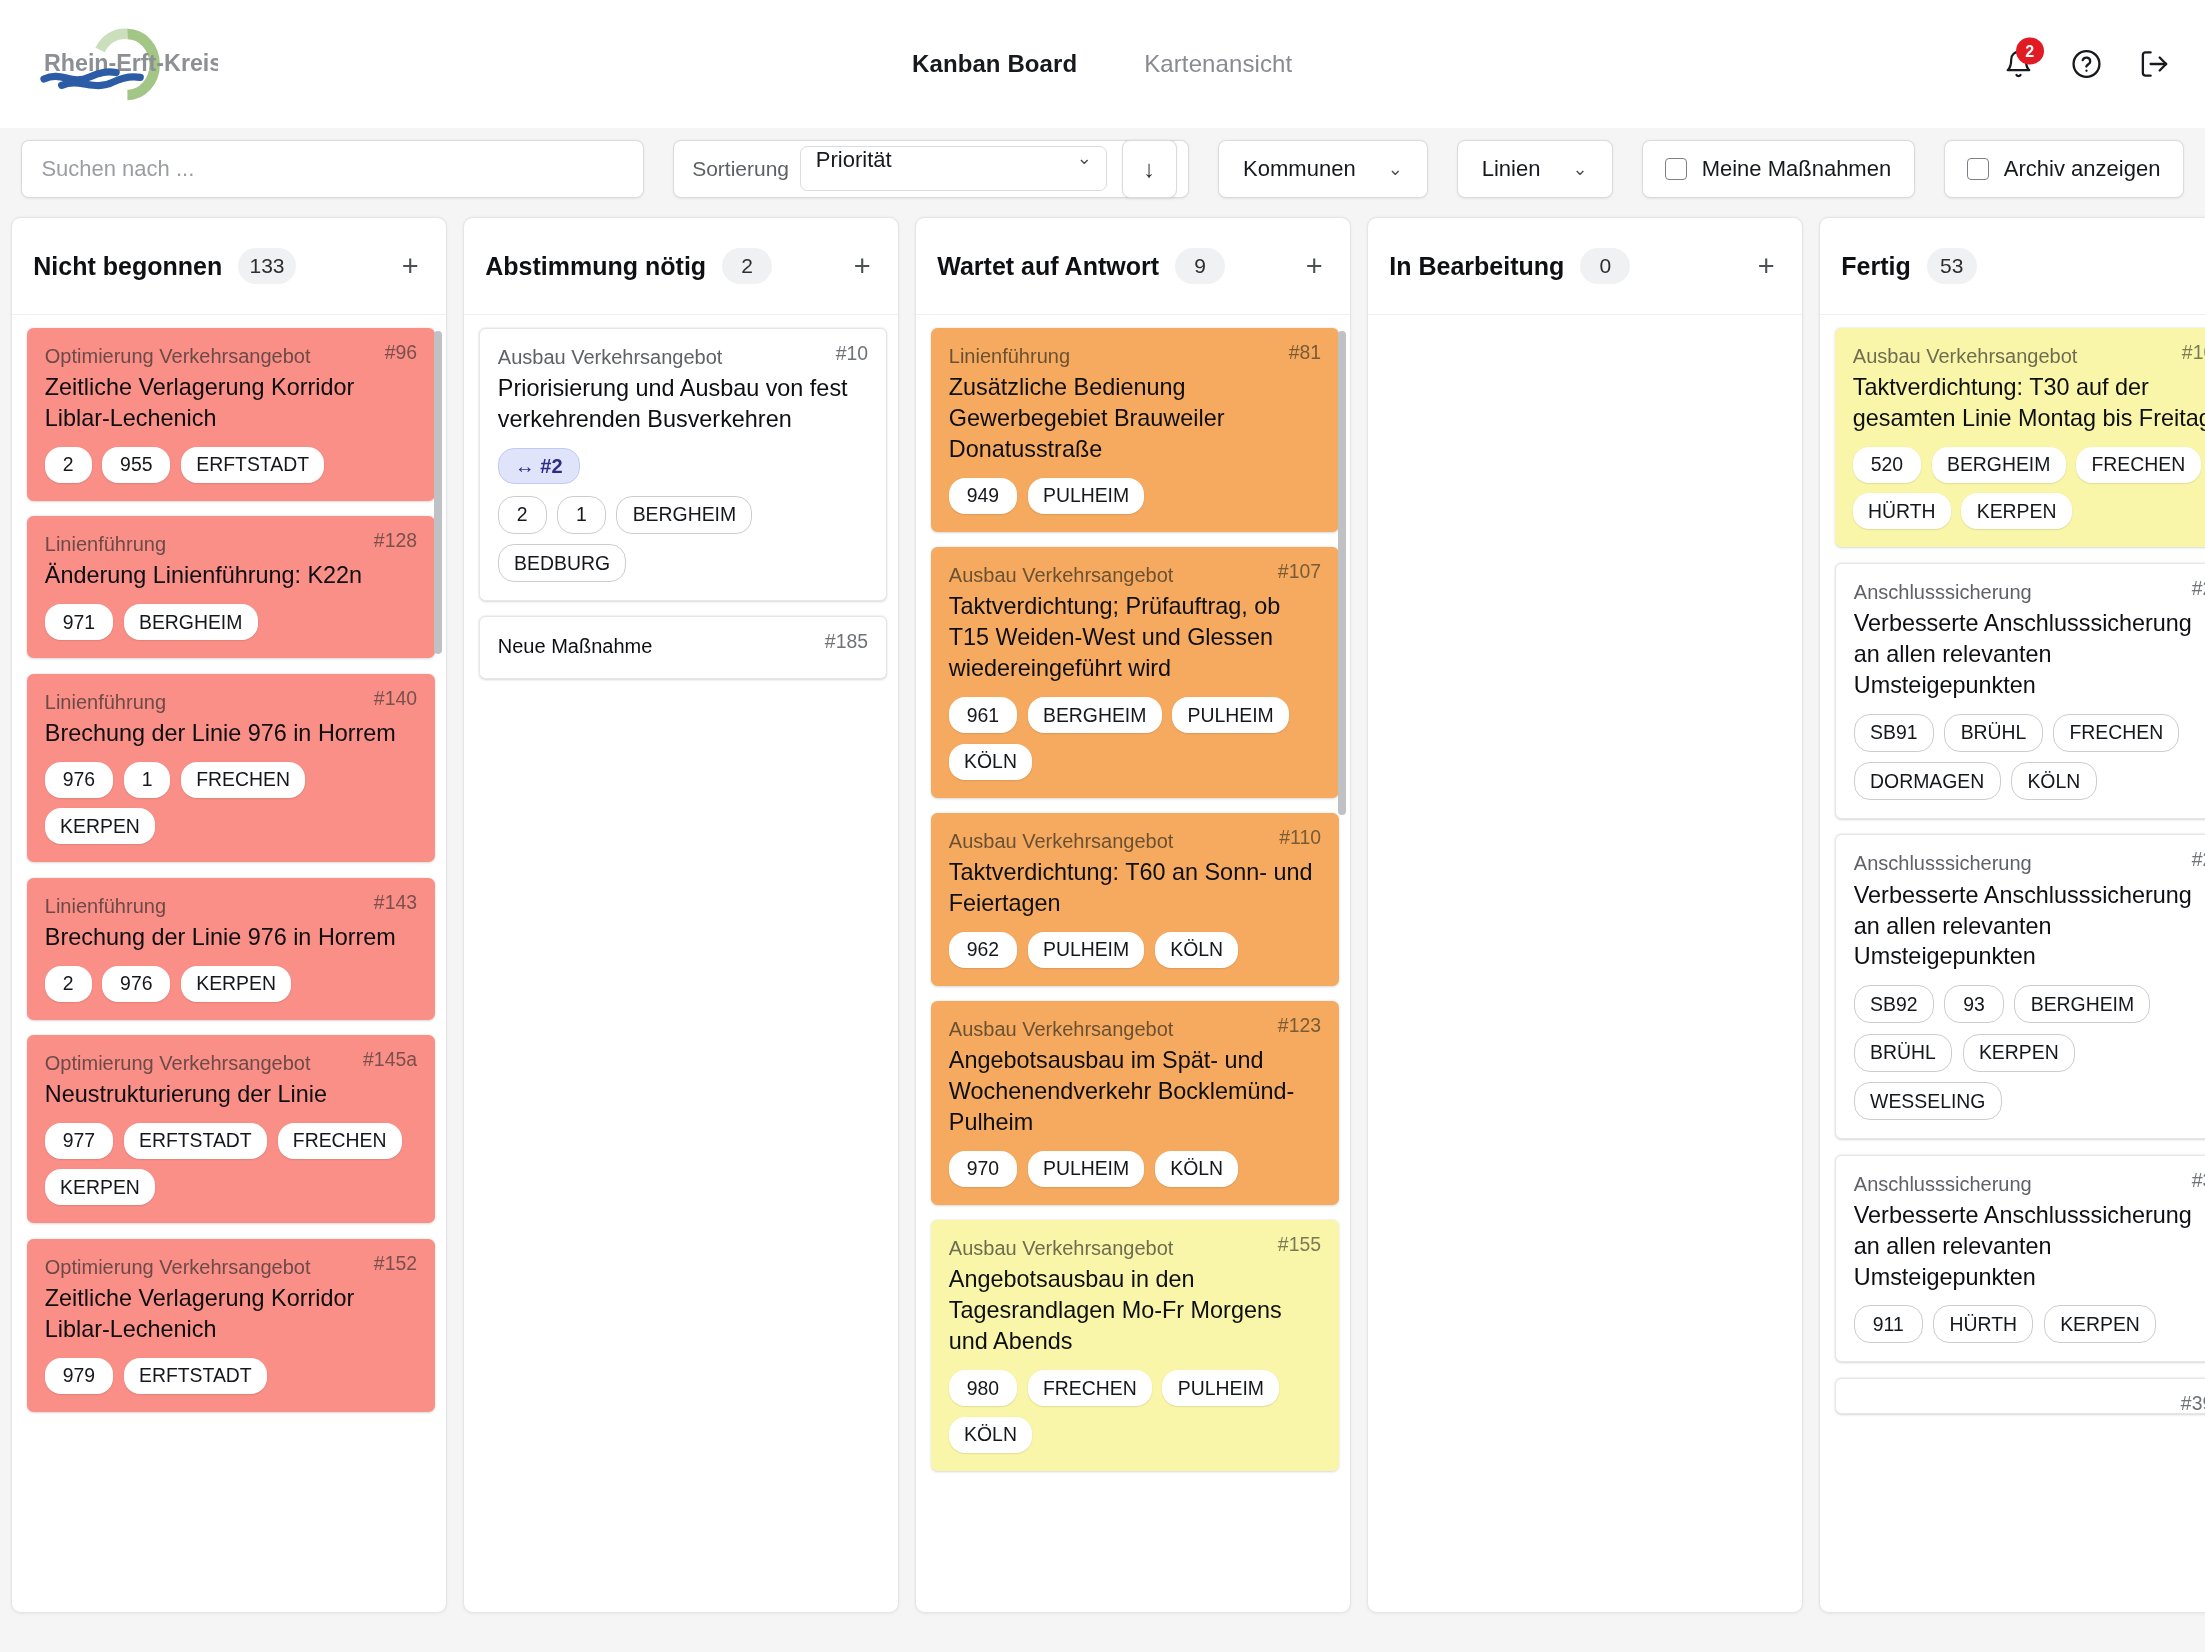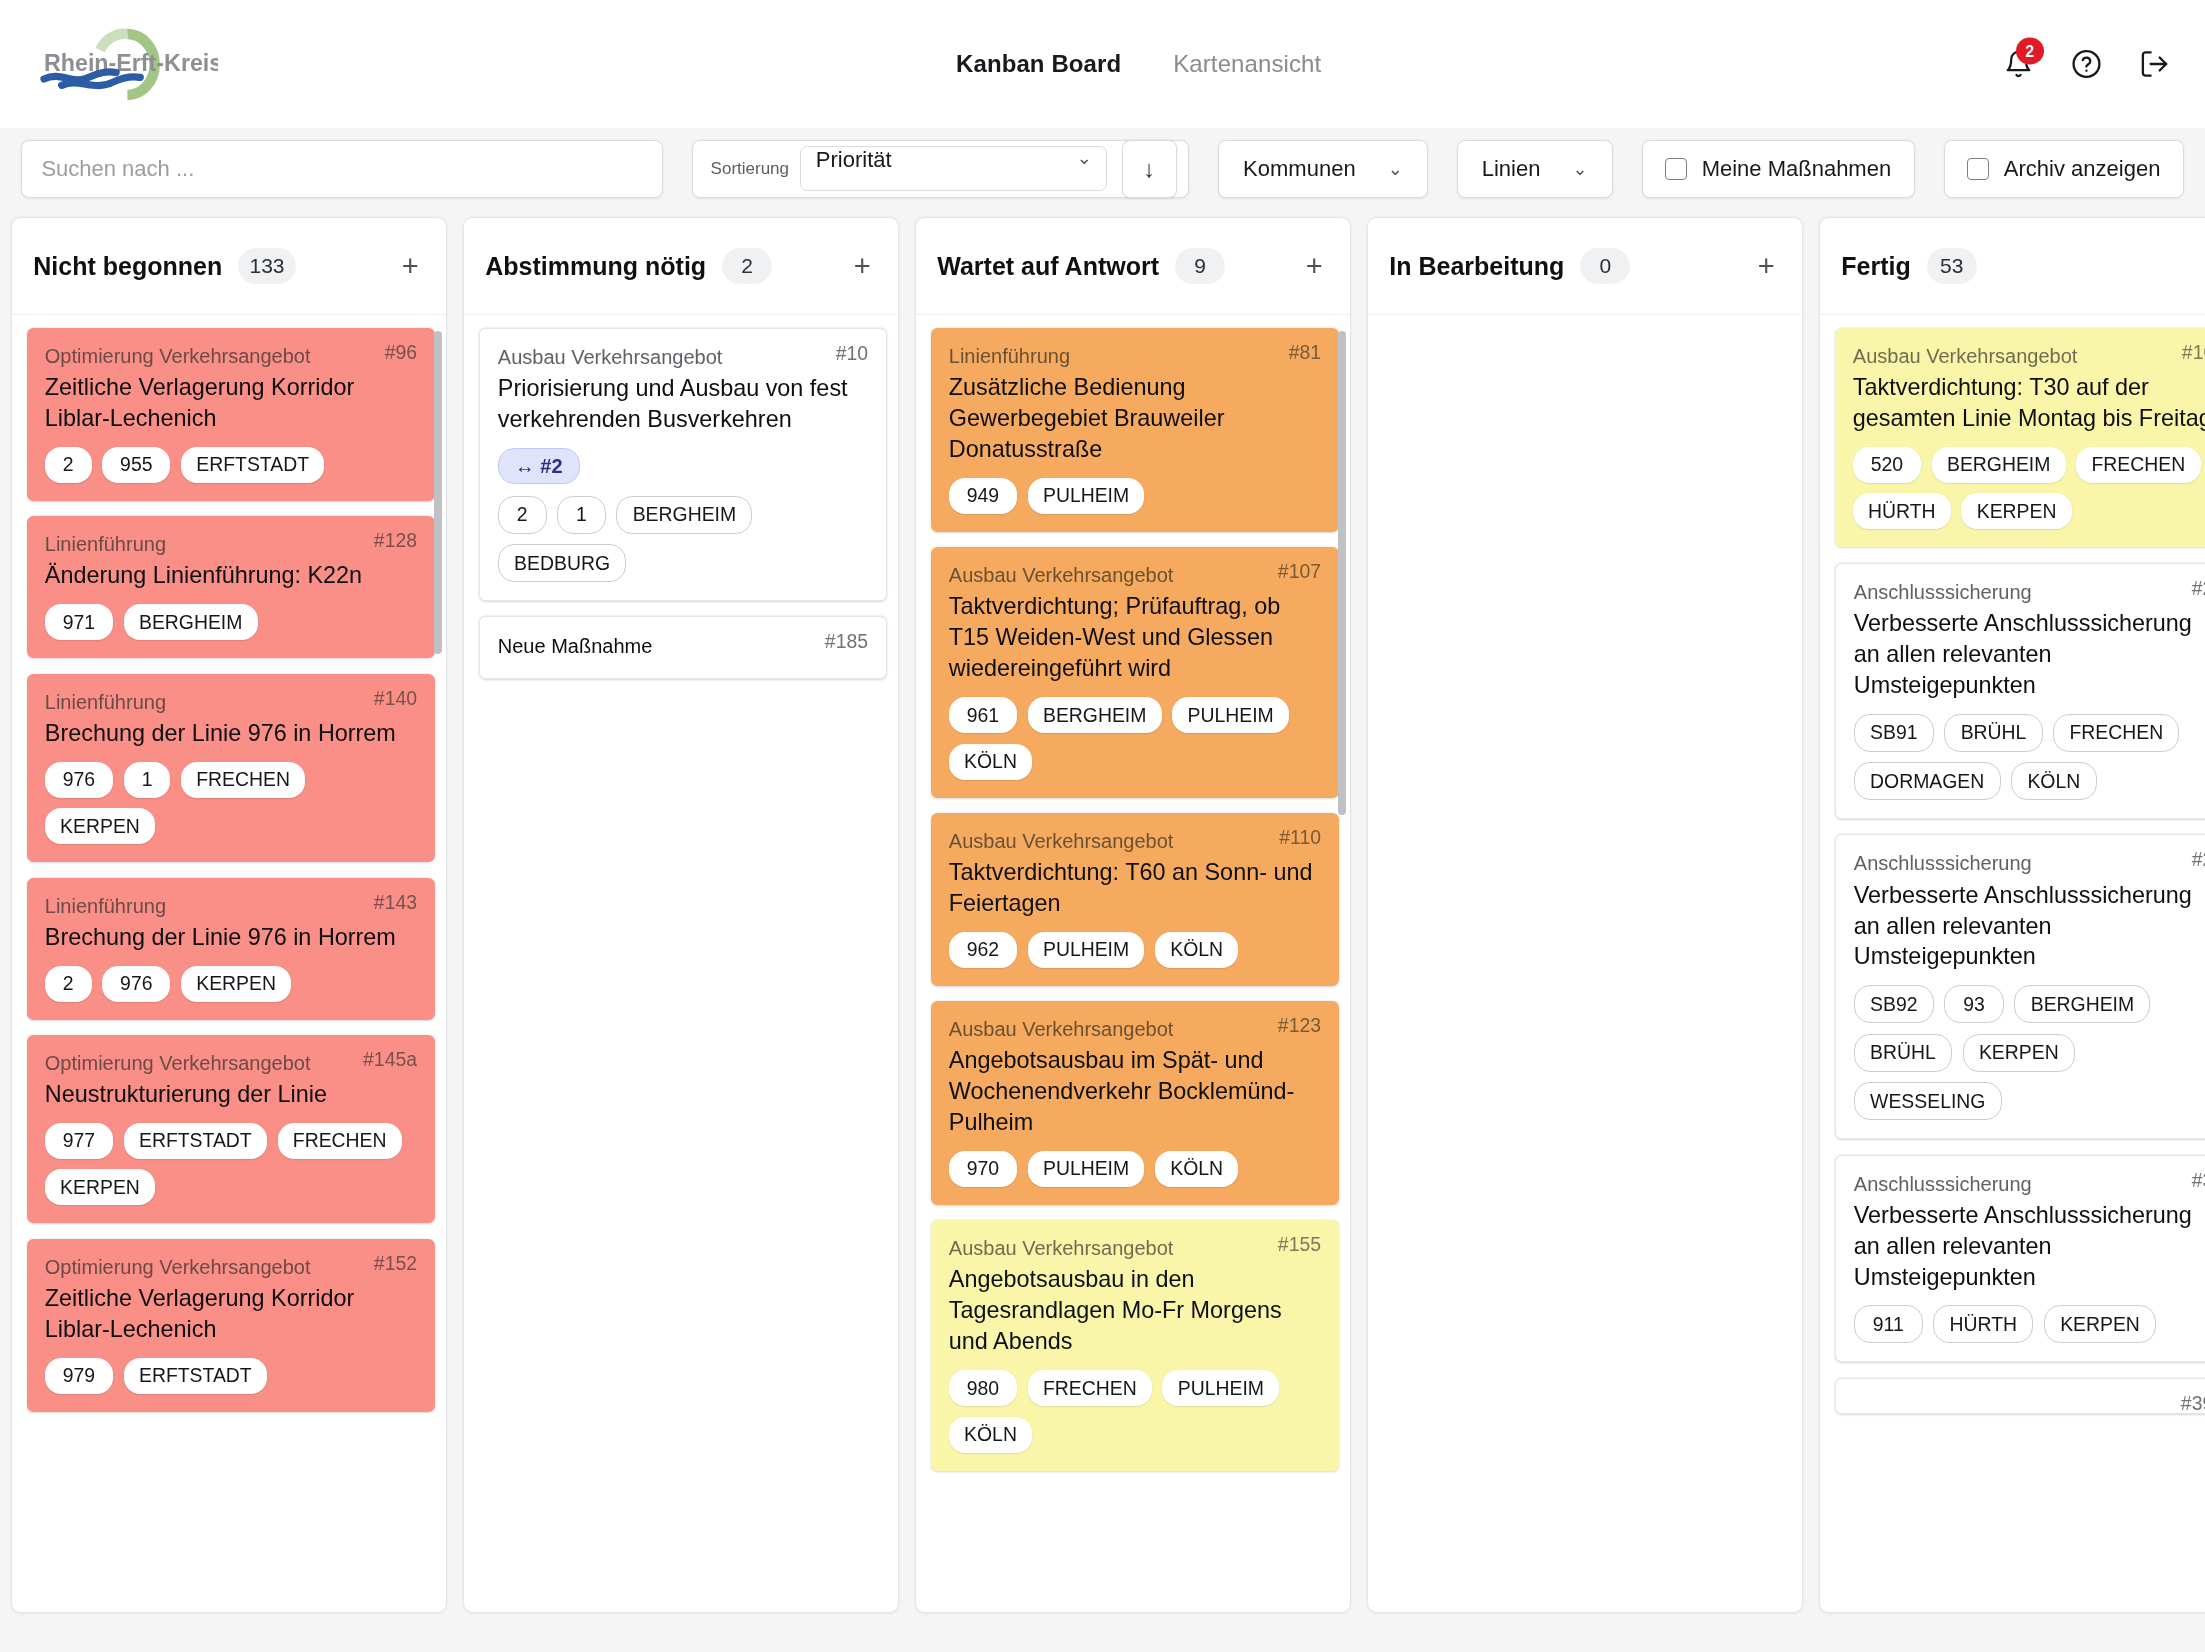--- a/index.html
+++ b/index.html
@@ -22,22 +22,21 @@
   }
   .logo-wrap { display: flex; align-items: center; width: 202px; }
   .logo-svg { display: block; }
 
   .nav-tabs {
     position: absolute;
     left: 912px;
     top: 50%;
     transform: translateY(-50%);
     display: flex;
-    gap: 52px;
-    margin-left: 44px;
+    gap: 67px;
   }
   .nav-tab {
     font-size: 24px;
     color: #888b8f;
     cursor: pointer;
     white-space: nowrap;
     letter-spacing: 0.1px;
   }
   .nav-tab.active { color: #16191d; font-weight: bold; }
 
@@ -98,21 +97,21 @@
   .sort-group {
     height: 58px;
     background: #fff;
     border: 0.8px solid #d9dbde;
     border-radius: 8px;
     box-shadow: 0 0.8px 2.4px rgba(0,0,0,.07);
     display: flex; align-items: center;
     padding: 0 11.3px 0 18px;
     gap: 11.3px;
   }
-  .sort-label { font-size: 17px; color: #5d6066; white-space: nowrap; }
+  .sort-label { font-size: 21px; color: #5d6066; white-space: nowrap; }
   .sort-select {
     height: 45px;
     min-width: 307px;
     border: 0.8px solid #d9dbde;
     border-radius: 7.3px;
     background: #fff;
     display: flex; align-items: flex-start; justify-content: space-between;
     padding: 0 14.5px;
     font-size: 22px;
     color: #16191d;

